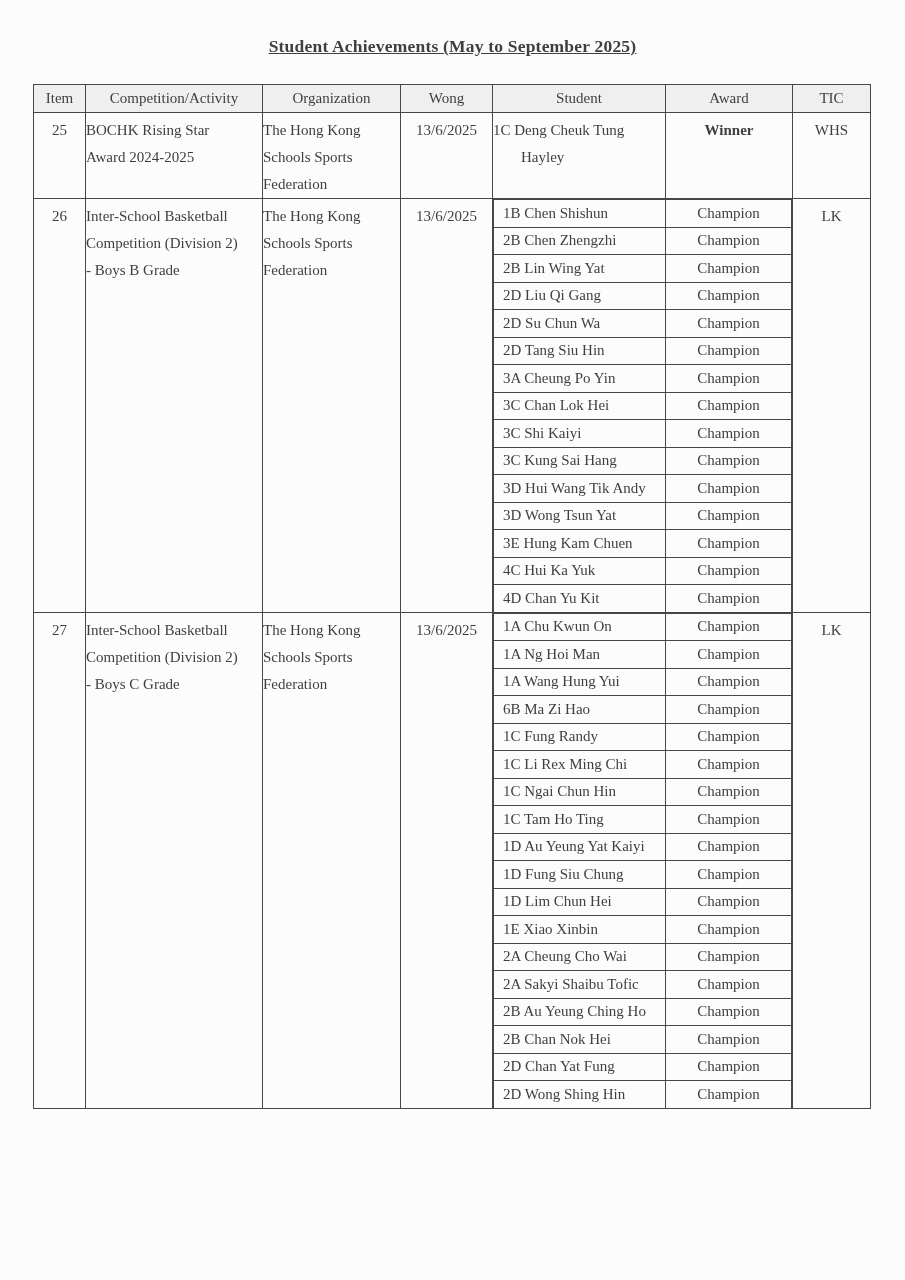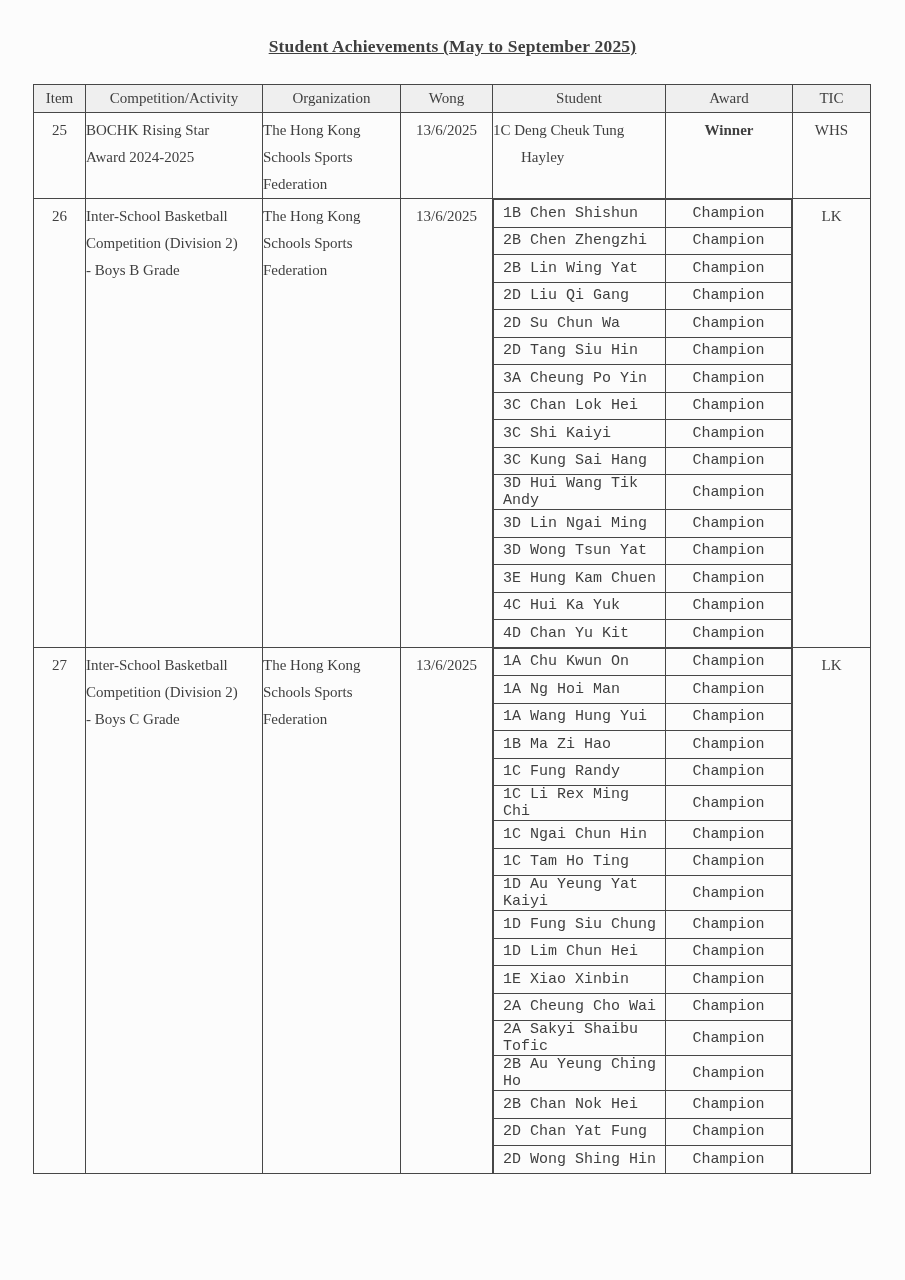--- a/index.html
+++ b/index.html
@@ -45,21 +45,20 @@
   .c-comp,.c-org{padding-left:9px;padding-right:5px;text-align:left;}
   .c-stud{padding-left:9px;text-align:left;}
   .c-award{text-align:center;font-weight:bold;}
   .indent{padding-left:28px;}
   td.subhold{padding:0;vertical-align:top;}
   table.sub{
     width:100%;
     border-collapse:collapse;
     table-layout:fixed;
     font-size:15px;
-    font-family:Liberation Mono, monospace;
   }
   table.sub td{
     height:26.5px;
     border-bottom:1.5px solid var(--border,#474747);
     padding:0;
   }
   table.sub td.sname{
     text-align:left;
     padding-left:9px;
     border-right:1.5px solid var(--border,#474747);
@@ -174,24 +173,20 @@
                 </tr>
                 <tr>
                   <td class="sname">3C Kung Sai Hang</td>
                   <td class="saward">Champion</td>
                 </tr>
                 <tr>
                   <td class="sname">3D Hui Wang Tik Andy</td>
                   <td class="saward">Champion</td>
                 </tr>
                 <tr>
-                  <td class="sname">3D Lin Ngai Ming</td>
-                  <td class="saward">Champion</td>
-                </tr>
-                <tr>
                   <td class="sname">3D Wong Tsun Yat</td>
                   <td class="saward">Champion</td>
                 </tr>
                 <tr>
                   <td class="sname">3E Hung Kam Chuen</td>
                   <td class="saward">Champion</td>
                 </tr>
                 <tr>
                   <td class="sname">4C Hui Ka Yuk</td>
                   <td class="saward">Champion</td>
@@ -231,21 +226,21 @@
                 </tr>
                 <tr>
                   <td class="sname">1A Ng Hoi Man</td>
                   <td class="saward">Champion</td>
                 </tr>
                 <tr>
                   <td class="sname">1A Wang Hung Yui</td>
                   <td class="saward">Champion</td>
                 </tr>
                 <tr>
-                  <td class="sname">1B Ma Zi Hao</td>
+                  <td class="sname">6B Ma Zi Hao</td>
                   <td class="saward">Champion</td>
                 </tr>
                 <tr>
                   <td class="sname">1C Fung Randy</td>
                   <td class="saward">Champion</td>
                 </tr>
                 <tr>
                   <td class="sname">1C Li Rex Ming Chi</td>
                   <td class="saward">Champion</td>
                 </tr>

